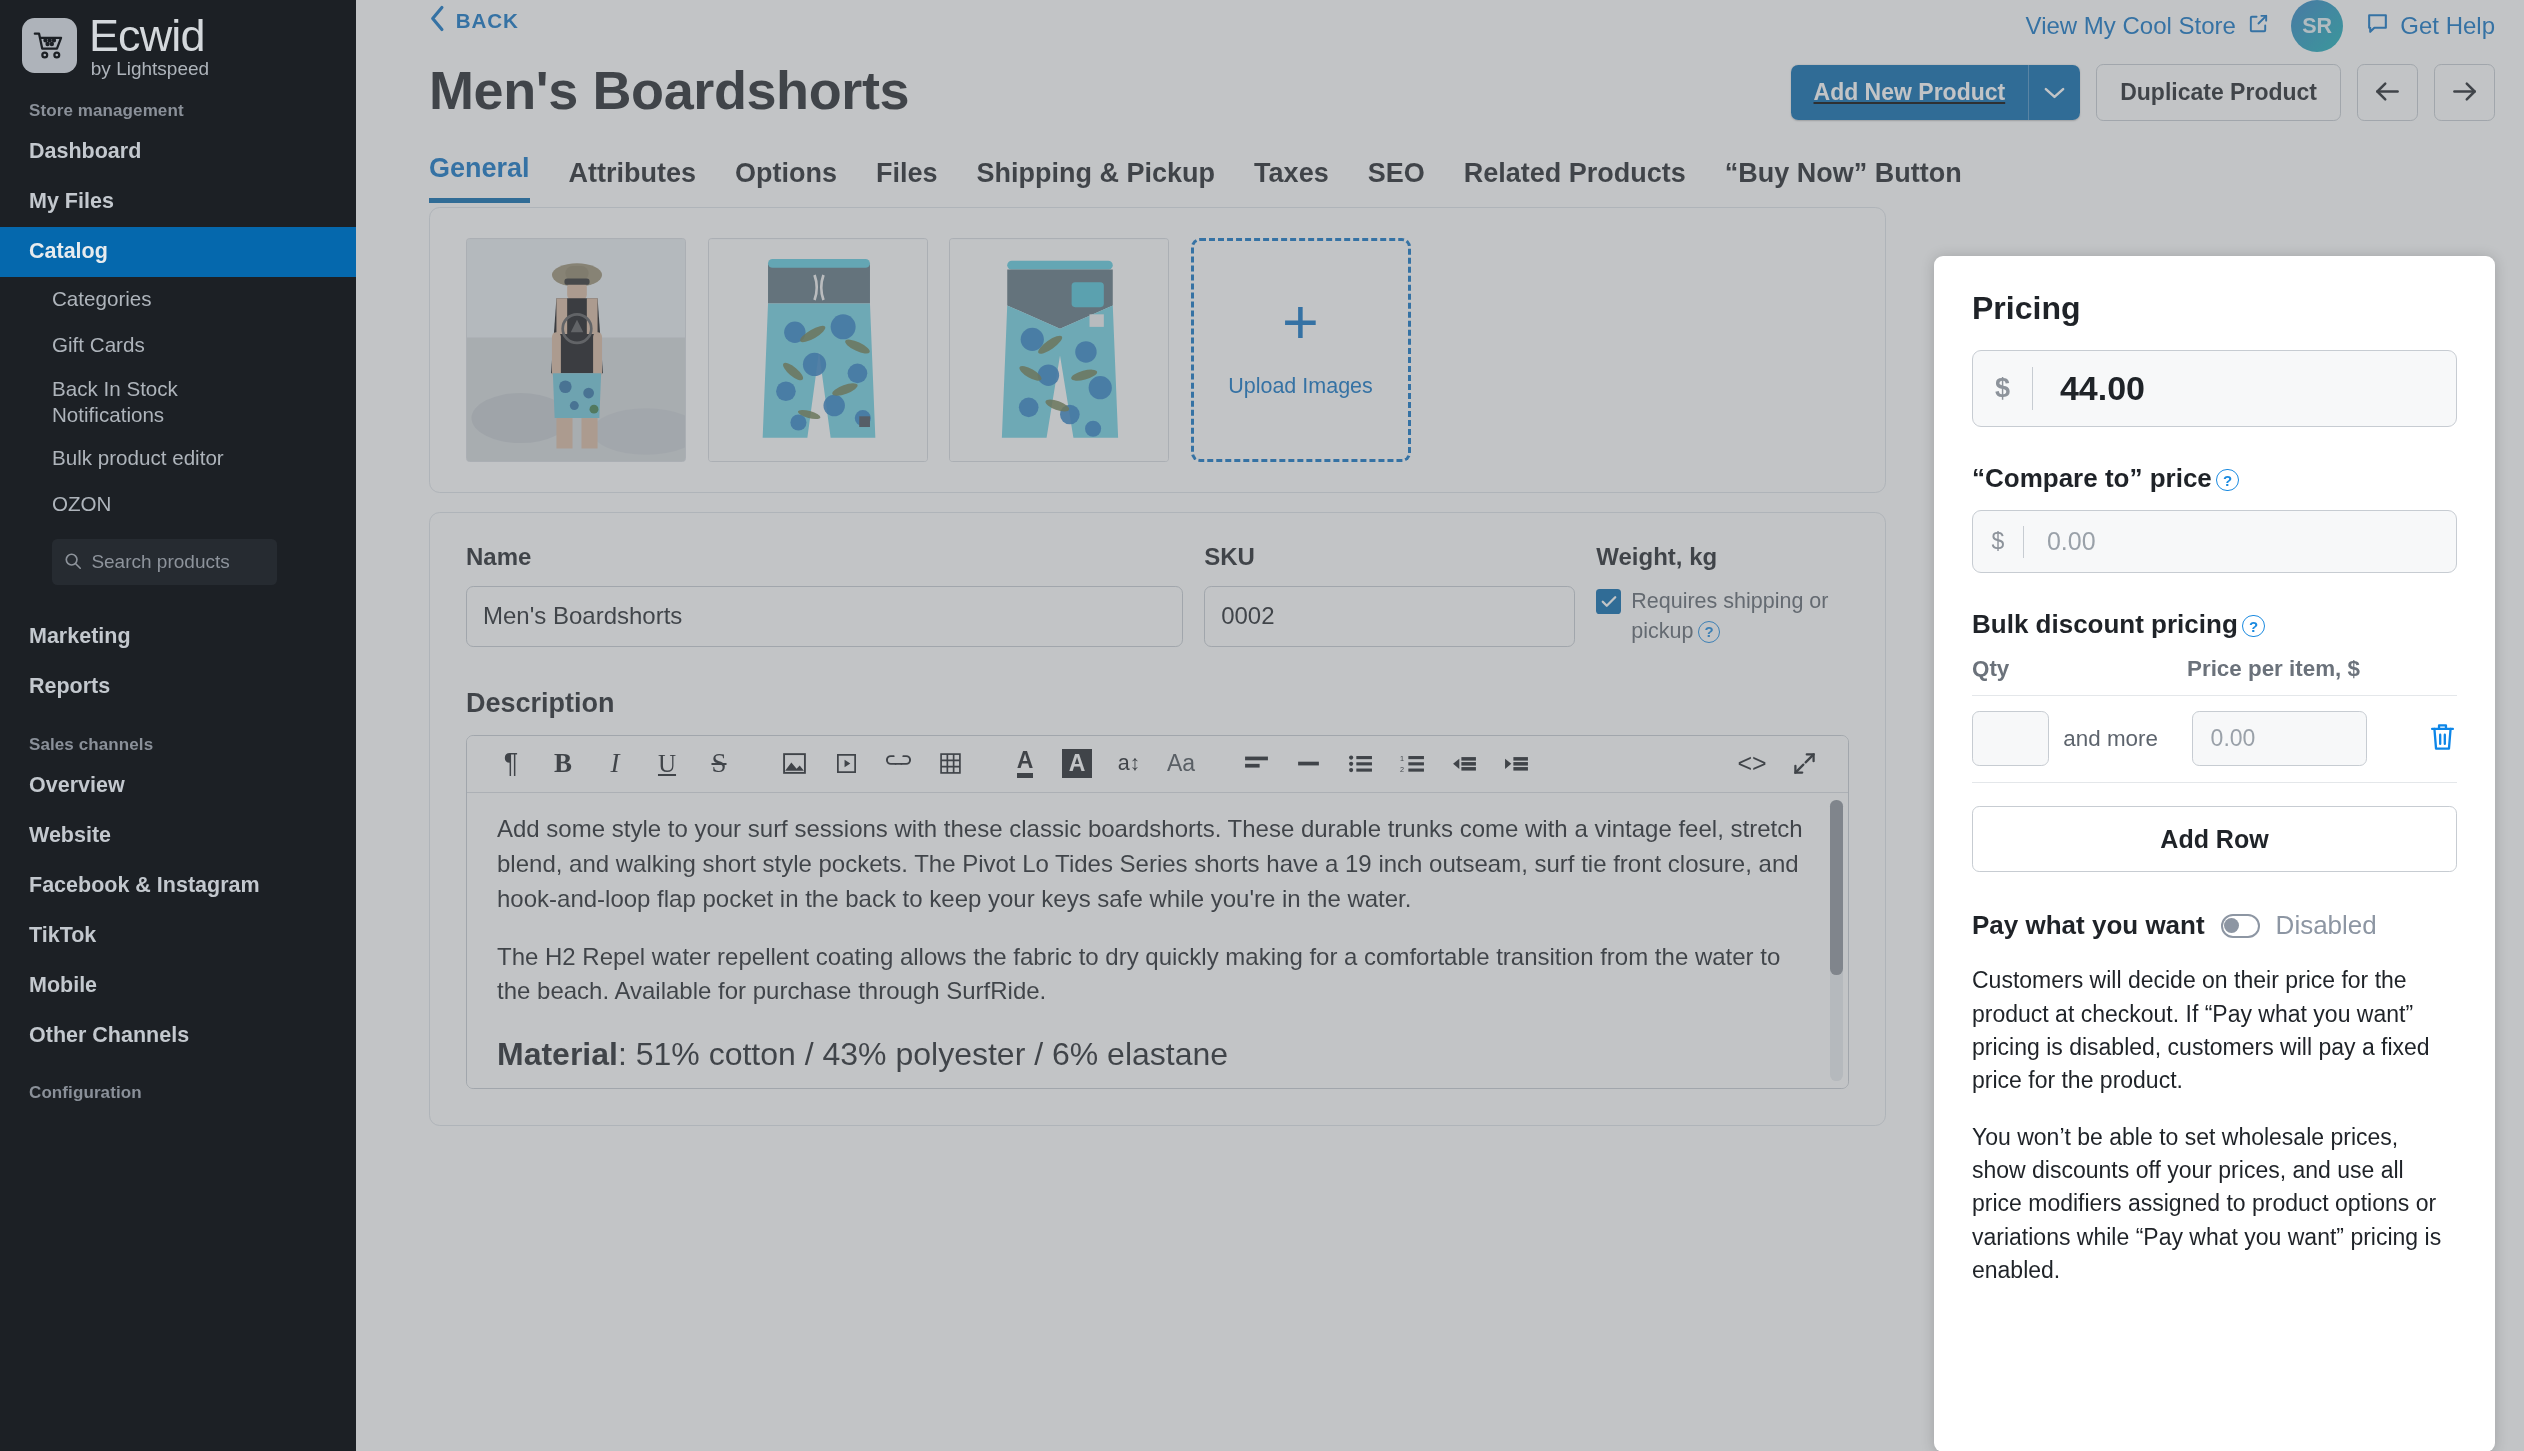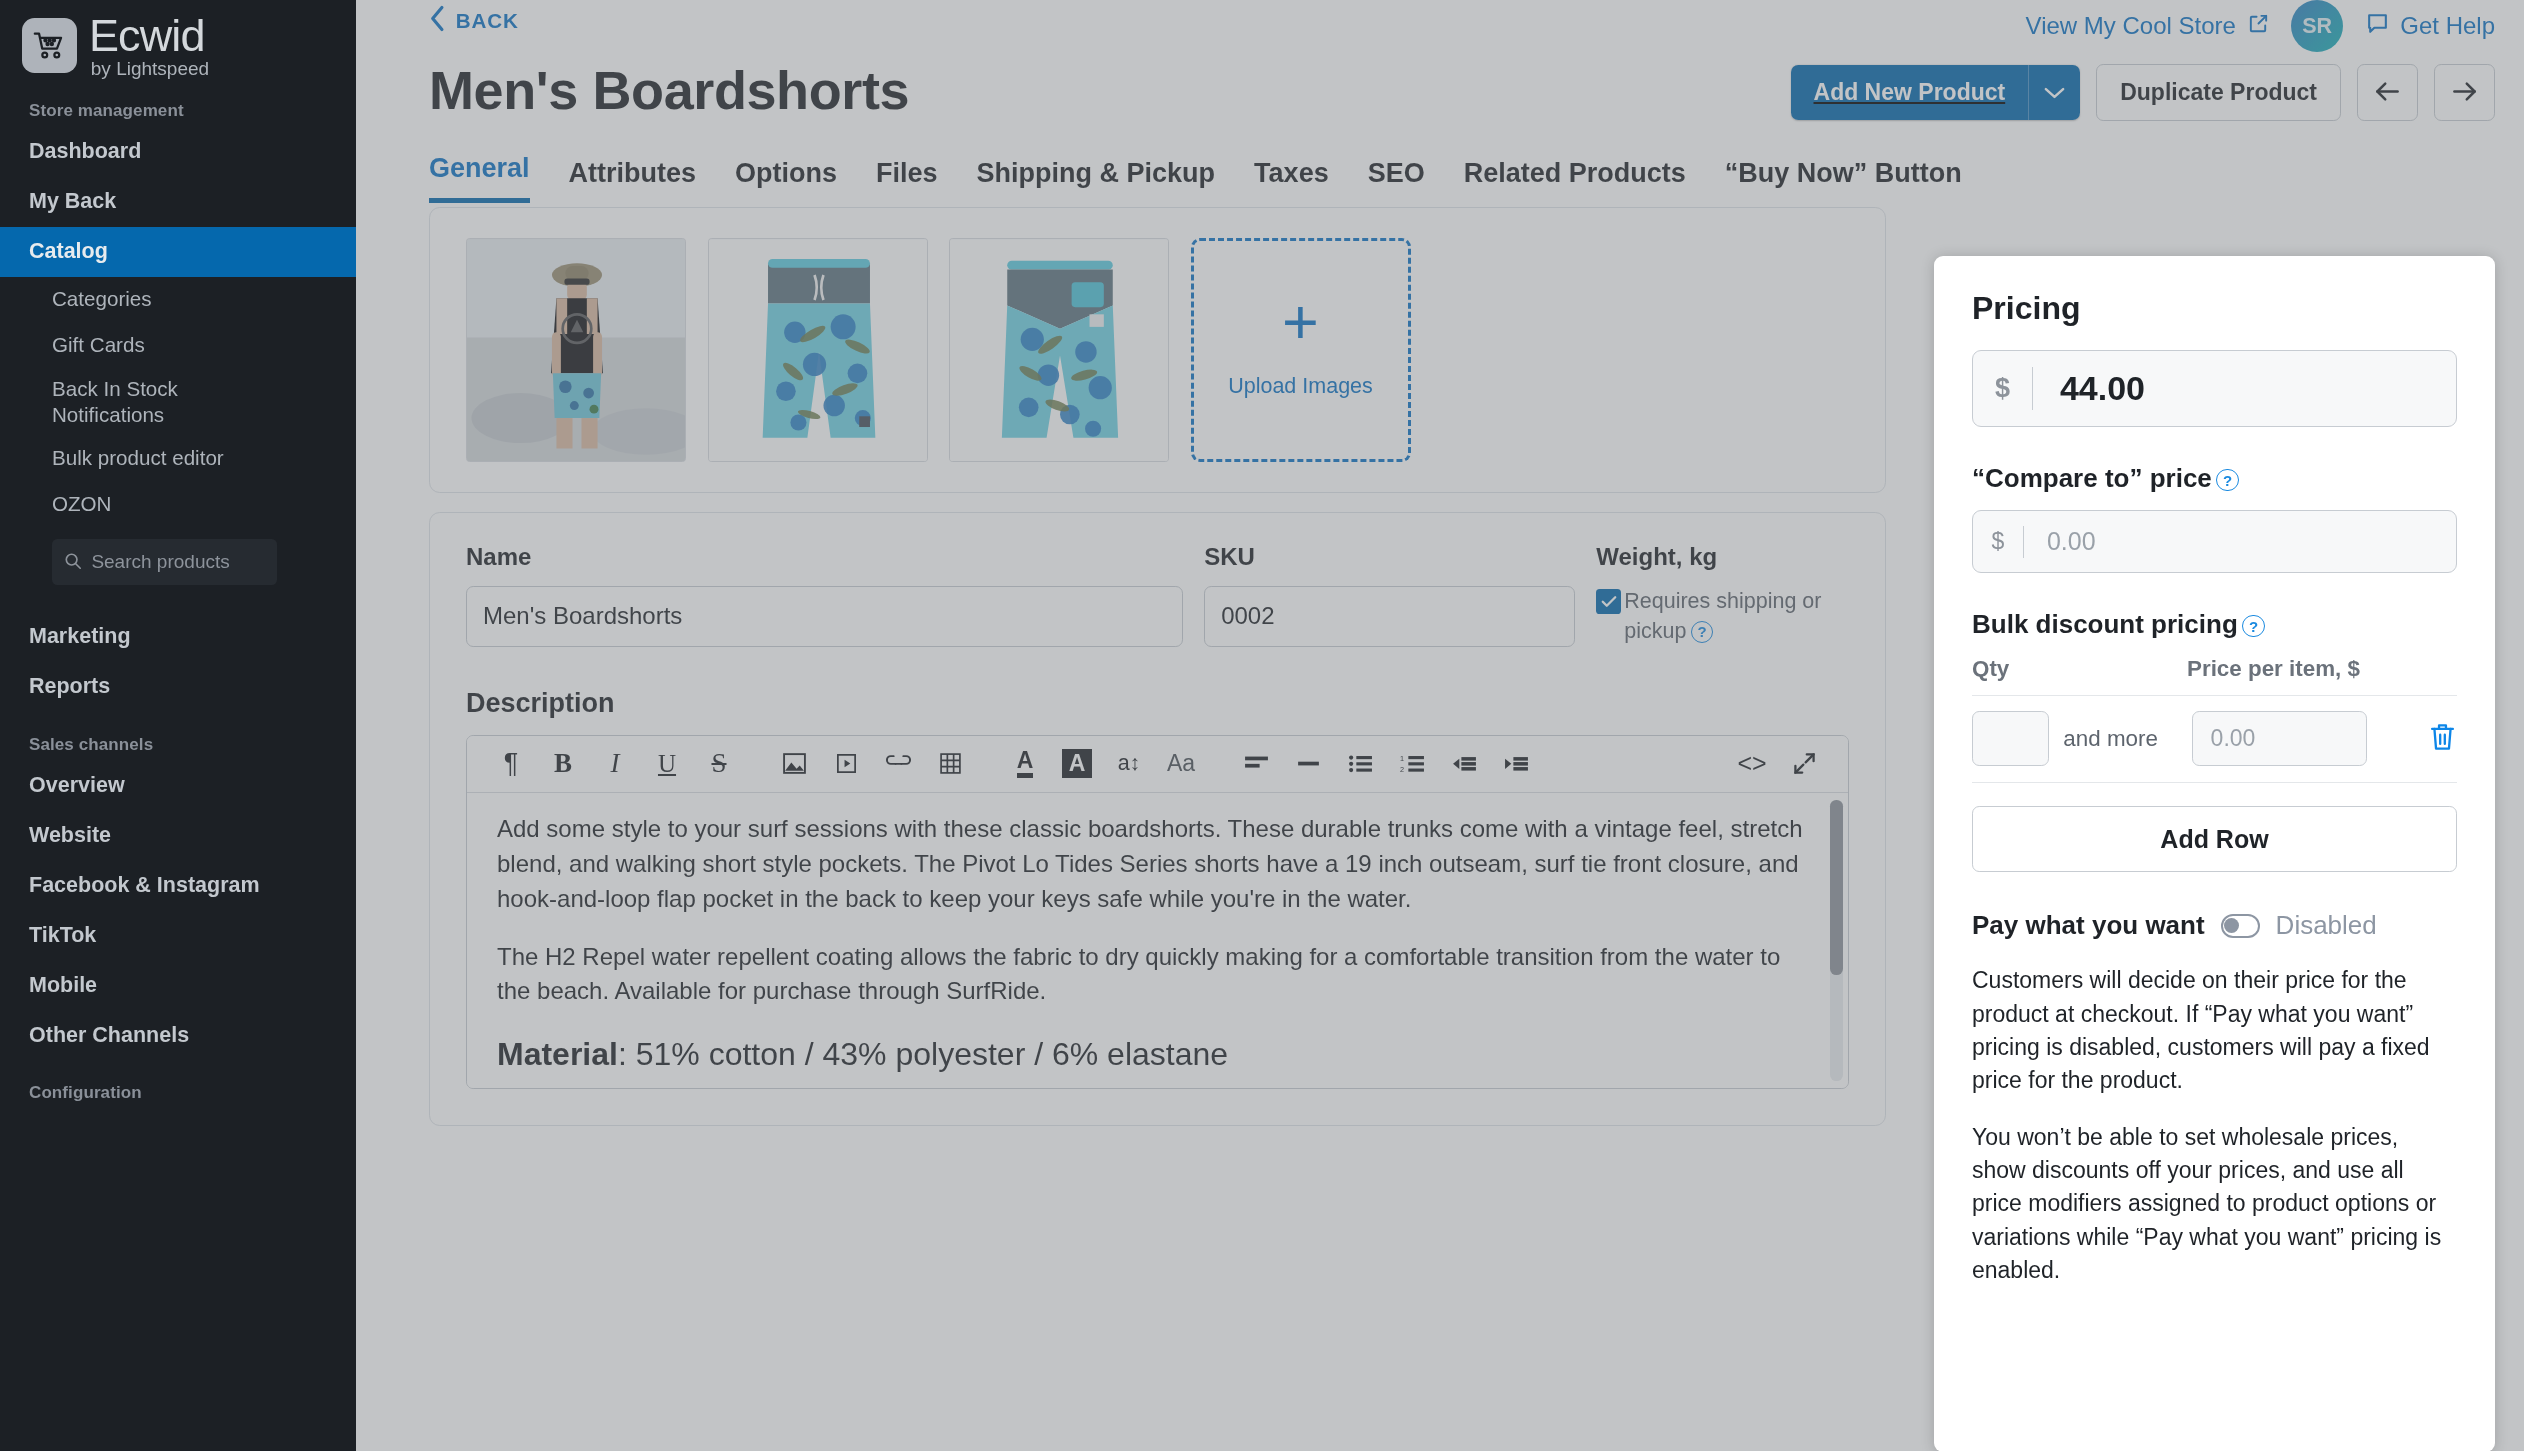--- a/index.html
+++ b/index.html
@@ -132,21 +132,21 @@
 
   
   .details-card { margin-top:19.7px; padding:30px 36px 36px 36px; }
   .field-row { display:flex; gap:21.5px; }
   .f-label { font-size:24px; font-weight:700; color:#1f2328; margin-bottom:14.3px; }
   .f-input {
     border:0.9px solid #c7ccd2; border-radius:7.2px; height:61px; background:#fff;
     display:flex; align-items:center; padding:0 16px; font-size:24px; color:#1f2328; cursor:text;
   }
   .f-input.num { justify-content:flex-end; }
-  .chk-row { display:flex; gap:3px; margin-top:12.5px; align-items:flex-start; }
+  .chk-row { display:flex; gap:10px; margin-top:12.5px; align-items:flex-start; }
   .chk {
     width:25px; height:25px; background:#0568ad; border-radius:3.6px; flex:none; margin-top:3.6px;
     display:flex; align-items:center; justify-content:center; cursor:pointer;
   }
   .chk-label { font-size:21.5px; color:#5d646d; line-height:1.4; }
   .help-dot {
     display:inline-flex; width:22.4px; height:22.4px; border:1.8px solid #1a8ae0; border-radius:50%;
     color:#1a8ae0; font-size:15px; align-items:center; justify-content:center;
     vertical-align:middle; margin-left:4.5px; font-weight:700; cursor:pointer;
   }
@@ -236,21 +236,21 @@
       </svg>
     </div>
     <div class="brand-text">
       <div class="brand-name">Ecwid</div>
       <div class="brand-sub">by Lightspeed</div>
     </div>
   </div>
 
   <div class="nav-section-title">Store management</div>
   <div class="nav-item">Dashboard</div>
-  <div class="nav-item">My Back</div>
+  <div class="nav-item">My Files</div>
   <div class="nav-item active">Catalog</div>
 
   <div class="nav-sub">Categories</div>
   <div class="nav-sub">Gift Cards</div>
   <div class="nav-sub two-line" style="width:206px;">Back In Stock Notifications</div>
   <div class="nav-sub">Bulk product editor</div>
   <div class="nav-sub">OZON</div>
 
   <div class="search-box">
     <span>

